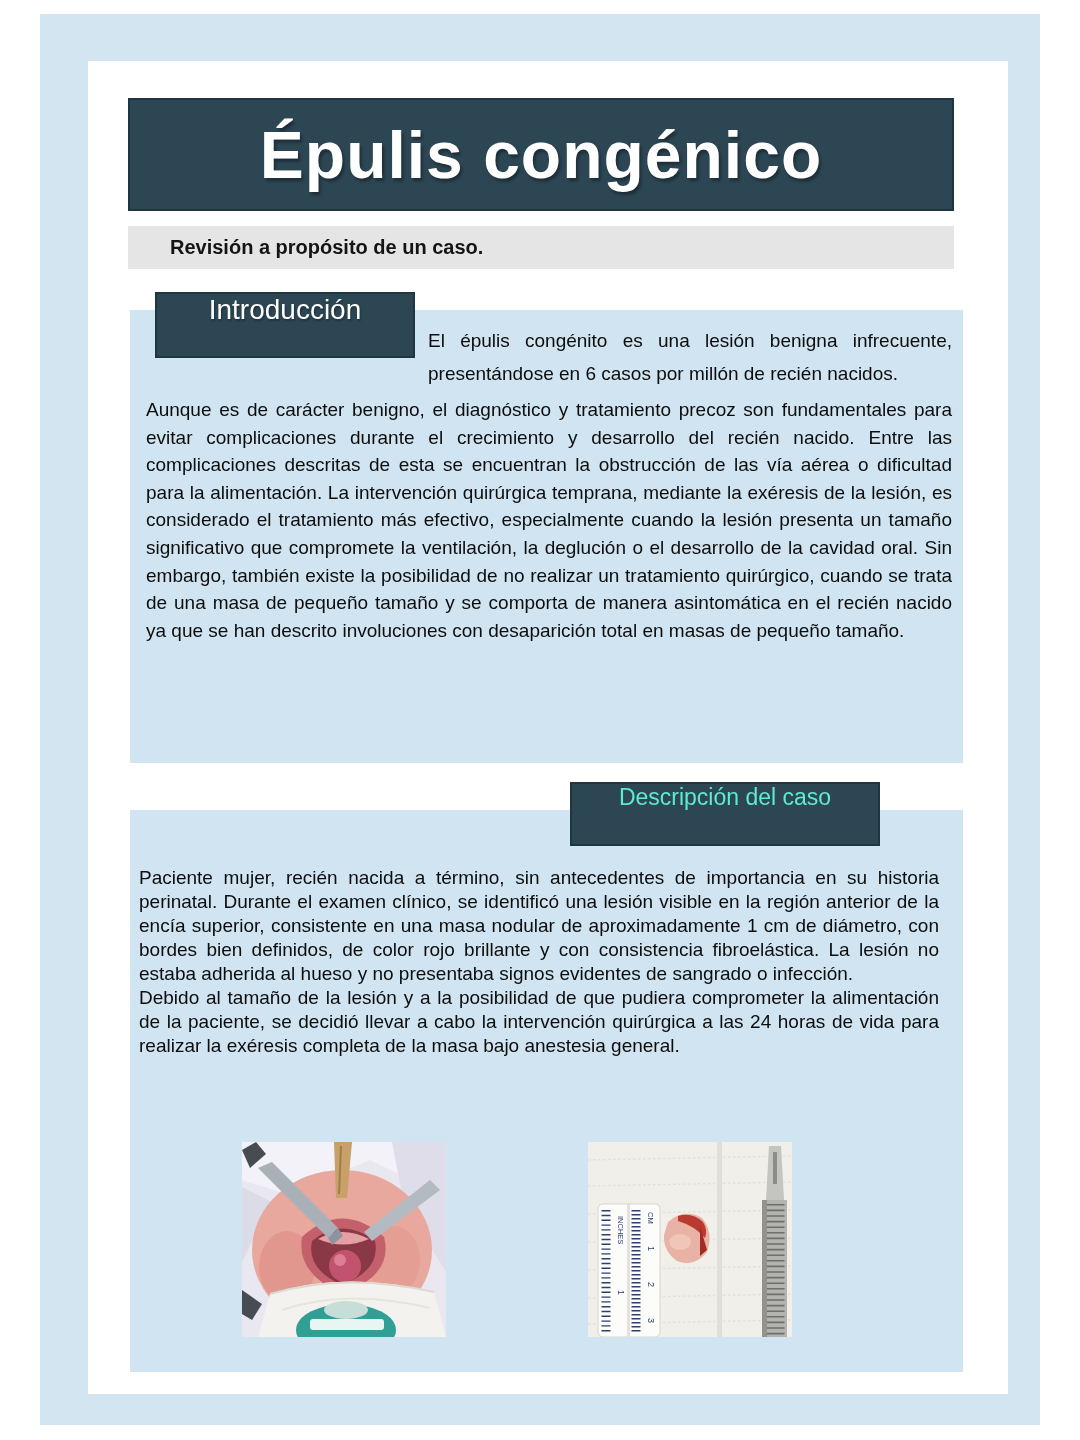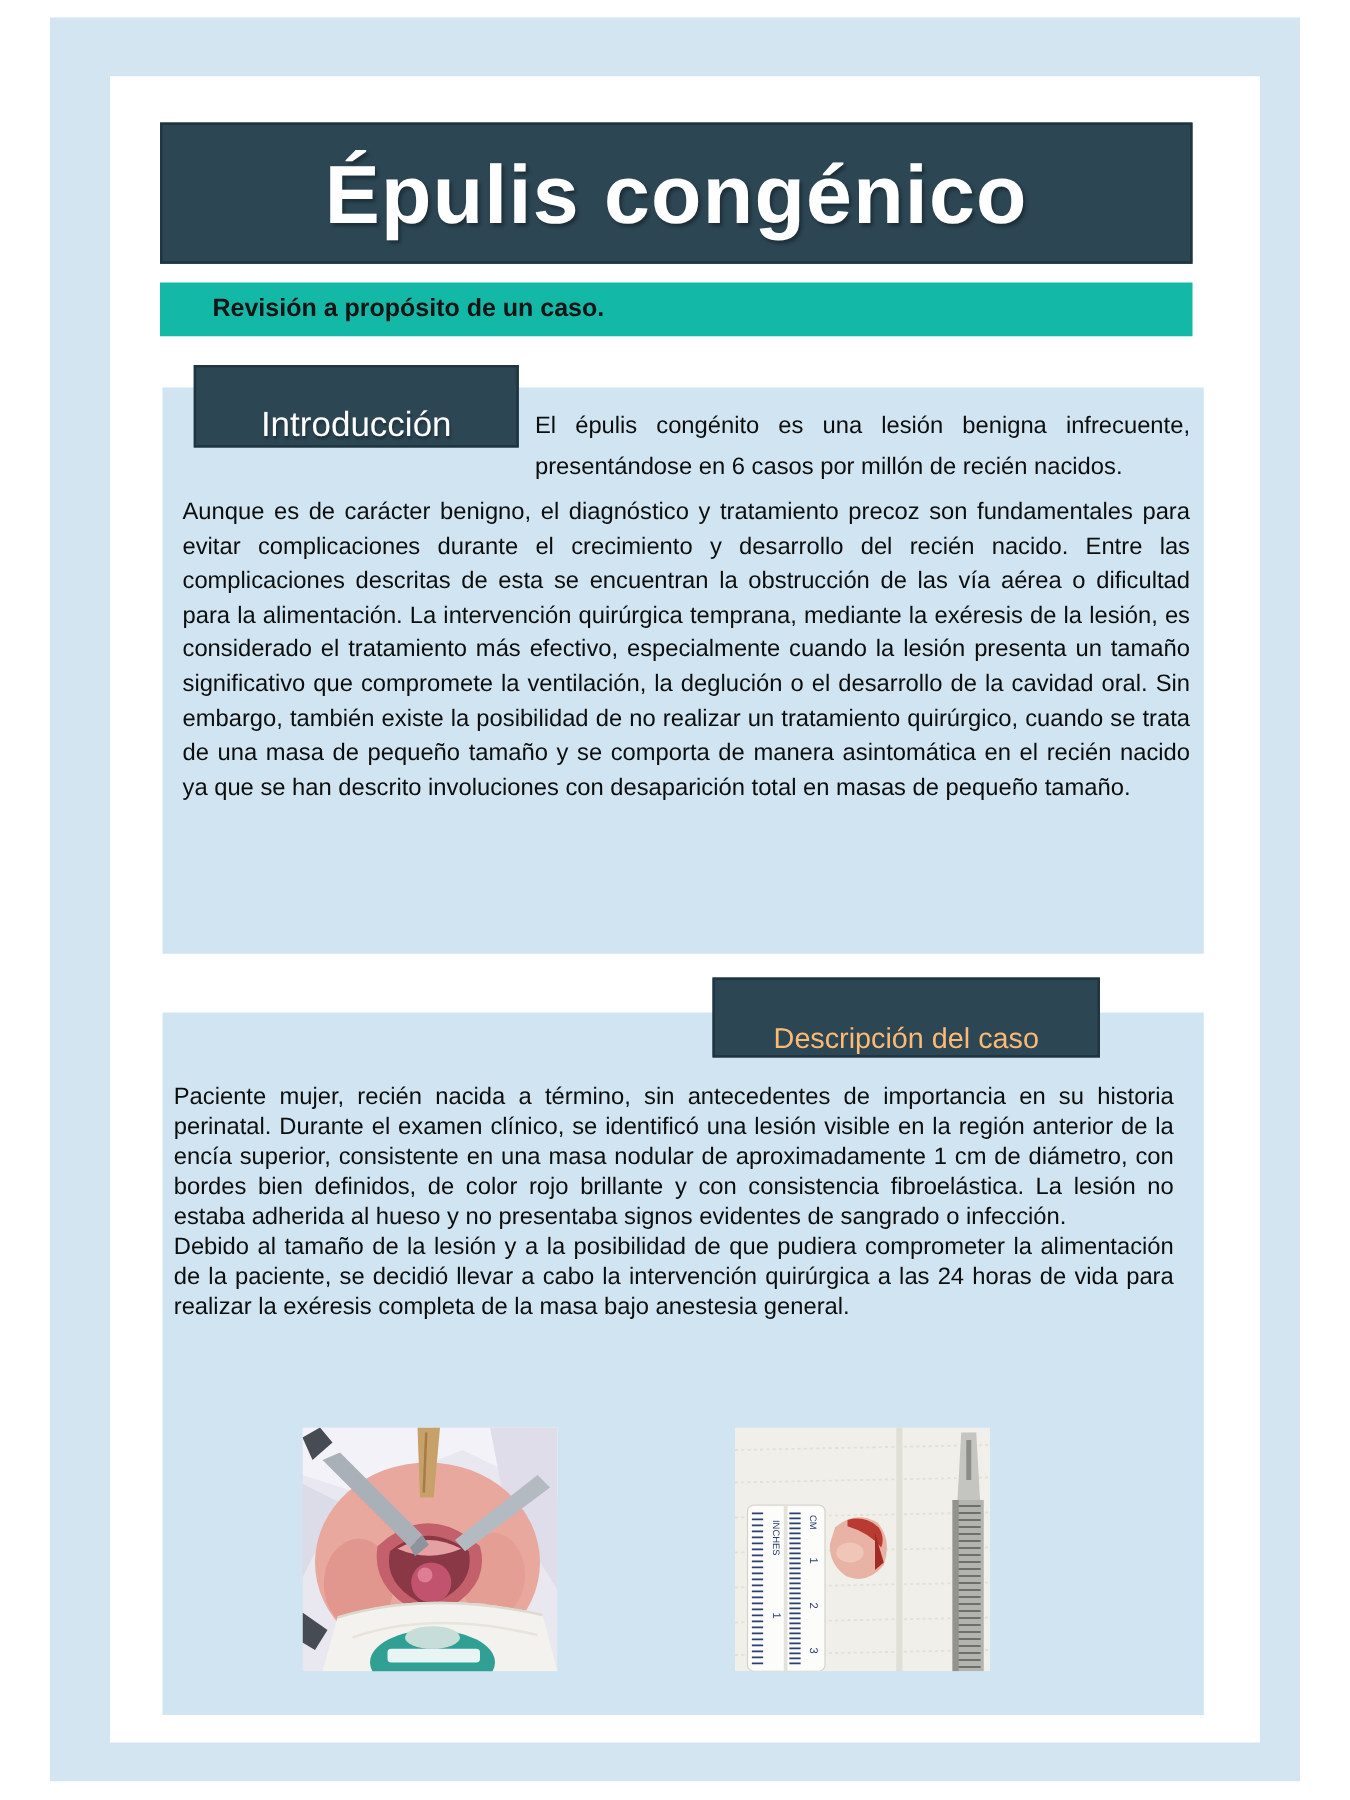--- a/index.html
+++ b/index.html
@@ -10,34 +10,34 @@
   .frame { position:absolute; left:40px; top:14px; width:1000px; height:1411px; background:#d2e5f0; }
   .inner-white { position:absolute; left:88px; top:61px; width:920px; height:1333px; background:#ffffff; }
 
   .title-box { position:absolute; left:128px; top:98px; width:826px; height:113px;
                background:#2c4654; border:2px solid #1f3540;
                display:flex; align-items:center; justify-content:center; }
   .title-box h1 { color:#ffffff; font-size:66px; font-weight:700; letter-spacing:1px;
                   text-shadow:2px 3px 3px rgba(0,0,0,0.35); }
 
   .subtitle-bar { position:absolute; left:128px; top:226px; width:826px; height:43px;
-                  background:#14b8a6; display:flex; align-items:center; padding-left:42px; }
+                  background:#e5e5e5; display:flex; align-items:center; padding-left:42px; }
   .subtitle-bar span { font-size:20px; font-weight:700; color:#141414; }
 
   .panel { position:absolute; background:#d0e5f1; }
   .intro-panel { left:130px; top:310px; width:833px; height:453px; }
   .case-panel  { left:130px; top:810px; width:833px; height:562px; }
 
   .section-box { position:absolute; background:#2c4654; border:2px solid #1f3540;
-                 display:flex; align-items:flex-end; justify-content:center; }
+                 display:flex; align-items:flex-start; justify-content:center; }
   .intro-heading-box { left:155px; top:292px; width:260px; height:66px; }
   .intro-heading-box h2 { color:#fff; font-size:28px; font-weight:400;
                           text-shadow:1px 2px 2px rgba(0,0,0,0.3); }
   .case-heading-box { left:570px; top:782px; width:310px; height:64px; }
-  .case-heading-box h2 { color:#fdba74; font-size:23px; font-weight:400; }
+  .case-heading-box h2 { color:#5eead4; font-size:23px; font-weight:400; }
 
   .body-text { text-align:justify; font-size:19px; }
   .intro-lead { position:absolute; left:428px; top:324px; width:524px; line-height:33px; }
   .intro-body { position:absolute; left:146px; top:396px; width:806px; line-height:27.6px; }
   .case-body  { position:absolute; left:139px; top:866px; width:800px; line-height:24px; }
   .body-text p { margin:0; }
 
   .figure { position:absolute; top:1142px; width:204px; height:195px; }
   .figure-left  { left:242px; }
   .figure-right { left:588px; }

